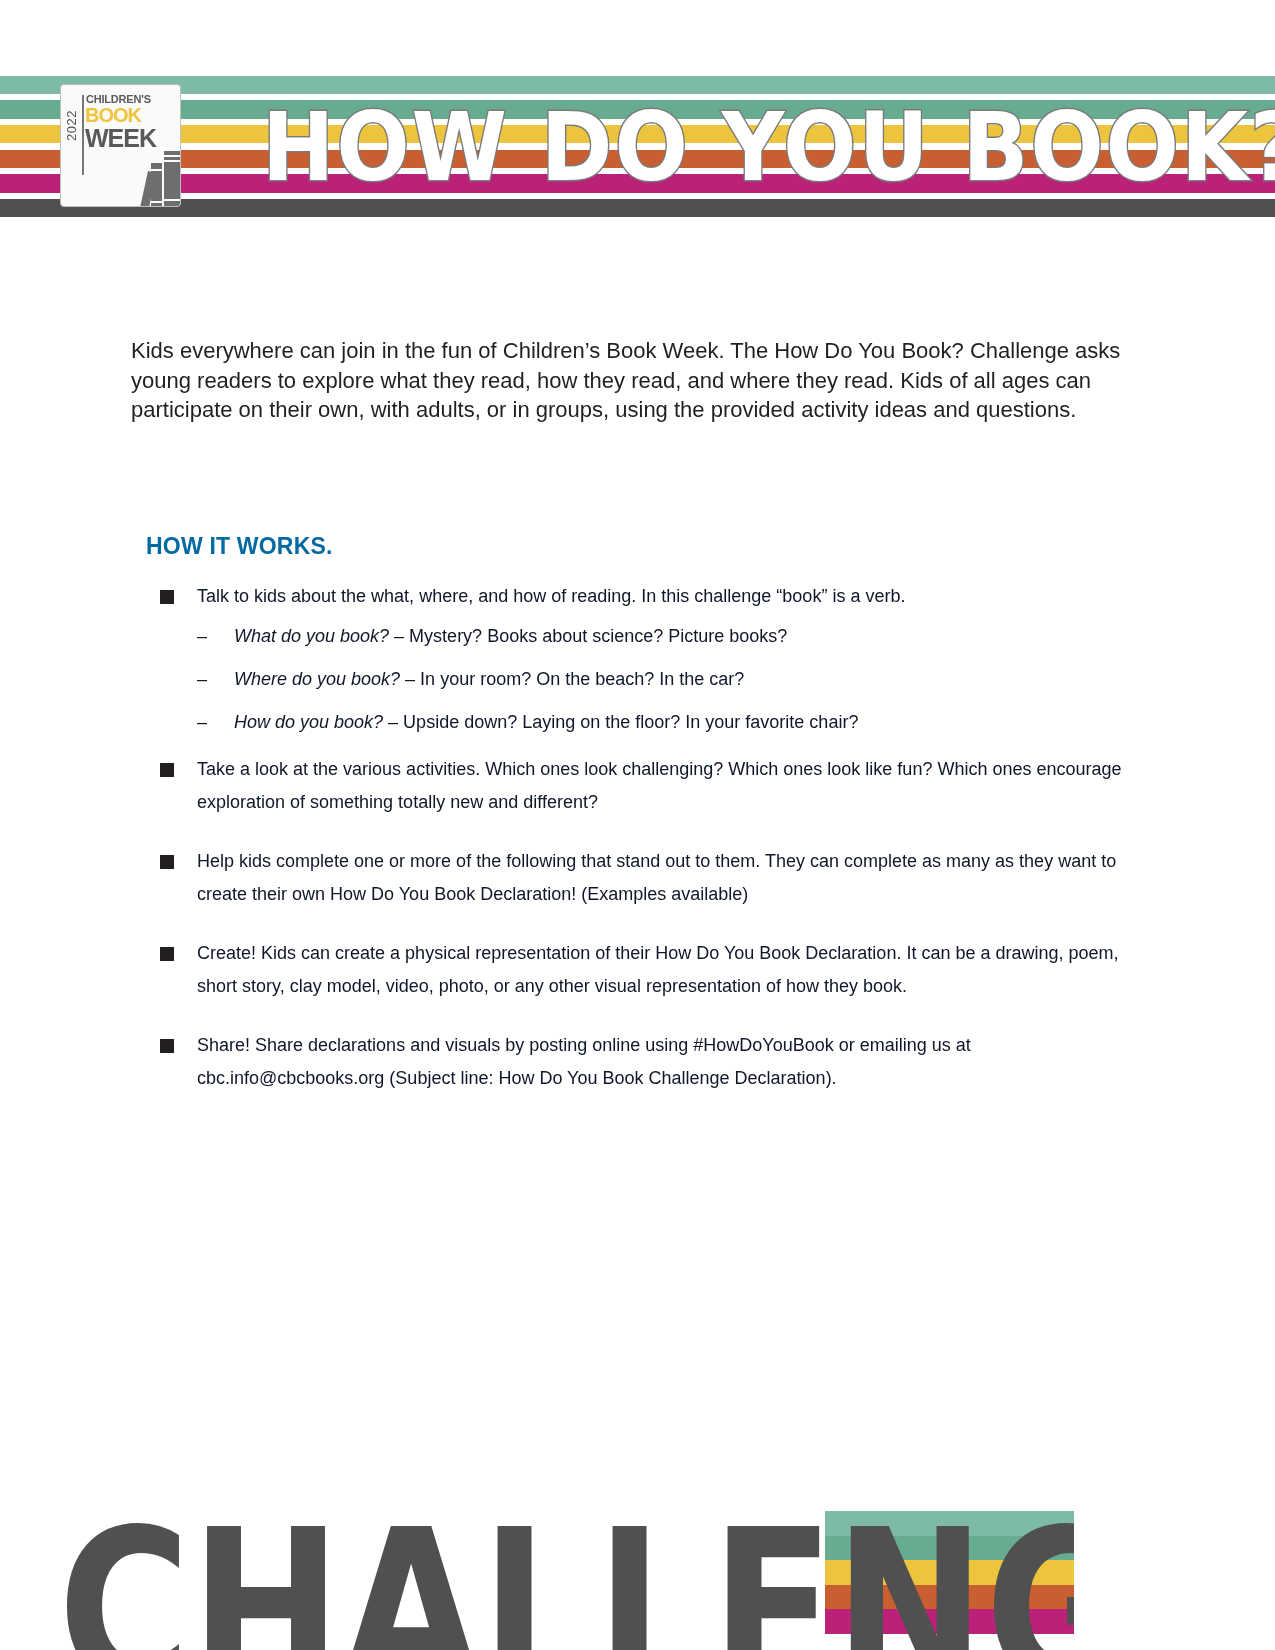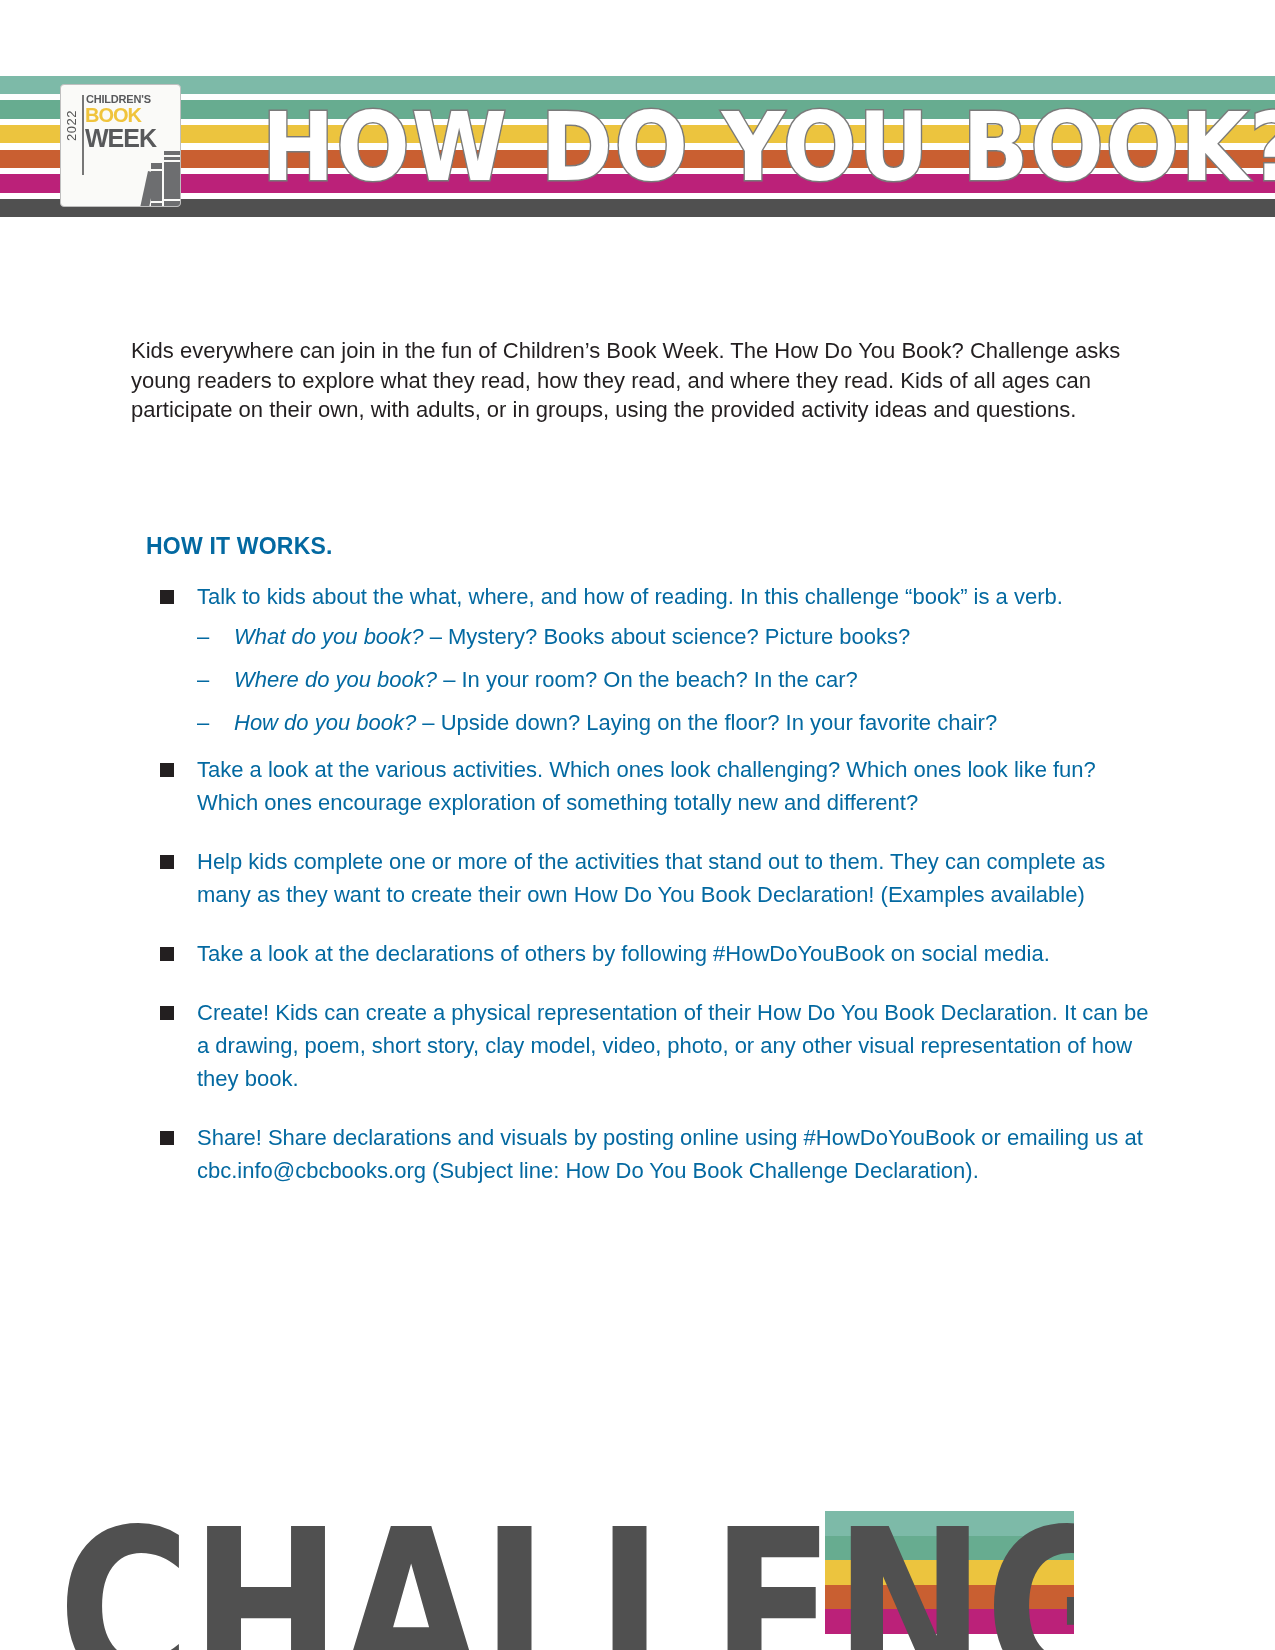--- a/index.html
+++ b/index.html
@@ -34,21 +34,21 @@
            -webkit-text-stroke: 3px #7a7a7a; paint-order: stroke fill;
            transform: scaleX(0.92); transform-origin: left center; }
 
   
   .intro { position: absolute; left: 131px; top: 336px; width: 1010px;
            font-size: 22px; line-height: 29.6px; color: #231f20; margin: 0; }
   .heading { position: absolute; left: 131px; top: 518px; font-size: 23px;
              font-weight: bold; color: #0369a1; margin: 15px; letter-spacing: 0.2px; }
 
   .list { position: absolute; left: 160px; top: 580px; width: 990px; margin: 0; padding: 0; list-style: none; }
-  .item { position: relative; padding-left: 37px; font-size: 22px; line-height: 33px; color: #0369a1; }
+  .item { position: relative; padding-left: 37px; font-size: 18px; line-height: 33px; color: #0f172a; }
   .bullet { position: absolute; left: 0; top: 10px; width: 14px; height: 14px; background: #231f20; }
   .sublist { list-style: none; margin: 7px 0 0 0; padding: 0; }
   .subitem { position: relative; padding-left: 37px; line-height: 33px; margin-bottom: 10px; }
   .dash { position: absolute; left: 0; top: 0; }
   .subitem em { font-style: italic; }
   .item + .item { margin-top: 26px; }
 
   
   .bottom { position: absolute; left: 0; top: 1480px; width: 1074px; height: 170px; overflow: hidden; }
   .bstripe { position: absolute; left: 825px; width: 450px; }
@@ -116,25 +116,21 @@
         <em>How do you book?</em><span> – Upside down? Laying on the floor? In your favorite chair?</span>
       </li>
     </ul>
   </li>
   <li class="item" style="margin-top:14px">
     <span class="bullet"></span>
     <span>Take a look at the various activities. Which ones look challenging? Which ones look like fun? Which ones encourage exploration of something totally new and different?</span>
   </li>
   <li class="item">
     <span class="bullet"></span>
-    <span>Help kids complete one or more of the activities that stand out to them. They can complete as many as they want to create their own How Do You Book Declaration! (Examples available)</span>
-  </li>
-  <li class="item">
-    <span class="bullet"></span>
-    <span>Take a look at the declarations of others by following #HowDoYouBook on social media.</span>
+    <span>Help kids complete one or more of the following that stand out to them. They can complete as many as they want to create their own How Do You Book Declaration! (Examples available)</span>
   </li>
   <li class="item">
     <span class="bullet"></span>
   </li>
   <li class="item">
     <span class="bullet"></span>
     <span>Create! Kids can create a physical representation of their How Do You Book Declaration. It can be a drawing, poem, short story, clay model, video, photo, or any other visual representation of how they book.</span>
   </li>
   <li class="item">
     <span class="bullet"></span>

